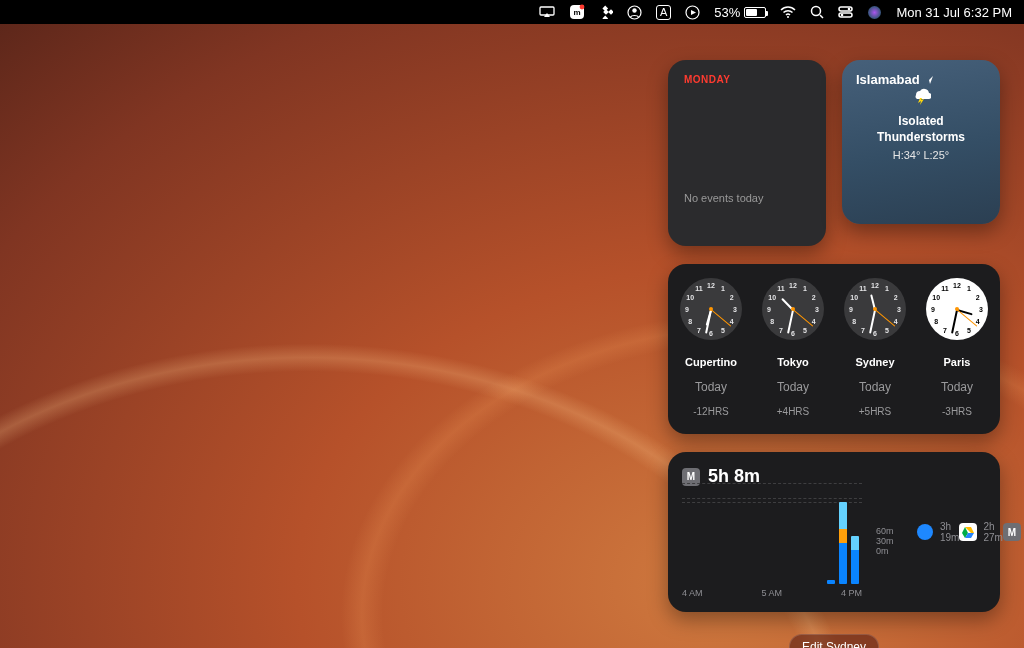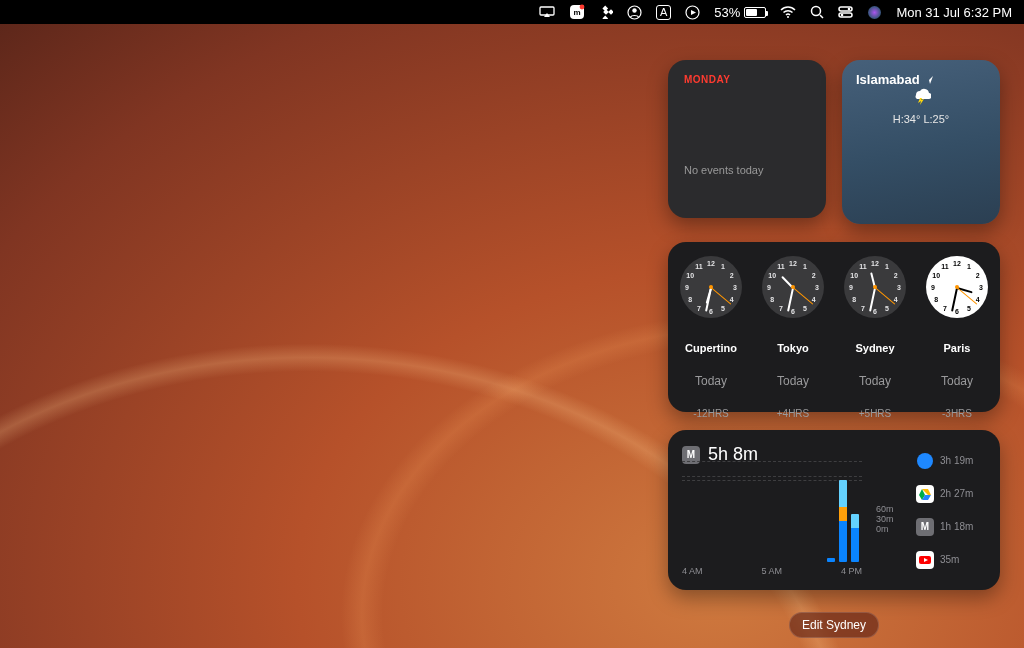--- a/index.html
+++ b/index.html
@@ -33,36 +33,36 @@
   .battery-shell{width:22px;height:11px;border:1px solid #fff;border-radius:2px;position:relative;}
   .battery-shell::after{content:"";position:absolute;right:-3px;top:3px;width:2px;height:5px;background:#fff;border-radius:0 1px 1px 0;}
   .battery-fill{position:absolute;left:1px;top:1px;bottom:1px;width:53%;background:#fff;border-radius:1px;}
 
   
   .widgets{position:absolute;right:24px;top:60px;display:flex;flex-direction:column;gap:18px;}
 
   .card{border-radius:18px;background:#2b2b2d;box-shadow:0 8px 20px rgba(0,0,0,.35);}
   .row-1{display:flex;gap:16px;}
 
-  .calendar-card{width:158px;height:158px;padding:14px 16px;display:flex;flex-direction:column;gap:2px;}
+  .calendar-card{width:158px;height:186px;padding:14px 16px;display:flex;flex-direction:column;gap:2px;}
   .calendar-card .weekday{color:#ff3b30;font-size:10px;font-weight:700;letter-spacing:.5px;}
   .calendar-card .daynum{font-size:34px;font-weight:400;margin-top:-2px;}
   .calendar-card .noevents{margin-top:auto;margin-bottom:28px;color:#999;font-size:11px;}
 
   .weather-card{width:158px;height:164px;padding:12px 14px;
     background:linear-gradient(170deg,#46607a 0%,#344e65 55%,#2b3f52 100%);
     display:flex;flex-direction:column;text-align:center;}
   .weather-loc{display:flex;align-items:center;gap:4px;font-size:13px;font-weight:600;}
   .weather-temp{font-size:30px;font-weight:300;margin-top:0;}
   .weather-cond{font-size:12px;font-weight:600;line-height:1.35;margin-top:4px;}
   .weather-hl{font-size:11px;margin-top:4px;color:#e6e6e6;}
 
   .clocks-card{width:332px;height:170px;background:#1c1c1e;padding:14px 12px 12px;}
   .clock-row{display:flex;justify-content:space-between;gap:8px;}
-  .clock-cell{display:flex;flex-direction:column;align-items:center;gap:20px;font-size:10px;color:#d0d0d0;}
+  .clock-cell{display:flex;flex-direction:column;align-items:center;gap:12px;font-size:10px;color:#d0d0d0;}
   .clock-cell .city{font-size:11px;color:#fff;font-weight:600;margin-top:4px;}
   .clock-cell .day{font-size:12px;color:#9a9a9c;}
   .clock-cell .offset{font-size:10px;color:#9a9a9c;}
   .clockface{width:62px;height:62px;border-radius:50%;position:relative;}
   .dark-face{background:#3a3a3c;}
   .light-face{background:#fff;}
   .clockface .num{position:absolute;font-size:7px;font-weight:600;transform:translate(-50%,-50%);}
   .dark-face .num{color:#e5e5e7;}
   .light-face .num{color:#000;}
   .hand{position:absolute;left:50%;top:50%;transform-origin:left center;height:2px;border-radius:2px;}
@@ -71,32 +71,32 @@
   .hand.s{width:26px;height:1px;background:#ff9500;}
   .dark-face .hand.h,.dark-face .hand.m{background:#fff;}
   .light-face .hand.h,.light-face .hand.m{background:#000;}
   .pivot{position:absolute;left:50%;top:50%;width:4px;height:4px;border-radius:50%;background:#ff9500;transform:translate(-50%,-50%);}
 
   .screen-card{width:332px;height:160px;background:#1c1c1e;padding:14px;display:flex;gap:14px;}
   .st-left{flex:1;display:flex;flex-direction:column;}
   .st-head{display:flex;align-items:center;gap:8px;}
   .app-badge{width:18px;height:18px;border-radius:4px;display:flex;align-items:center;justify-content:center;font-size:10px;font-weight:700;color:#fff;}
   .badge-m{background:#6e6e73;}
-  .st-total{font-size:18px;font-weight:400;}
+  .st-total{font-size:18px;font-weight:700;}
   .st-chart{flex:1;position:relative;margin-top:10px;border-top:1px solid transparent;}
   .st-grid{position:absolute;left:0;right:40px;}
   .st-grid div{position:absolute;left:0;right:0;border-top:1px dashed #3e3e40;height:0;}
   .st-axis{position:absolute;right:0;top:0;bottom:14px;display:flex;flex-direction:column;justify-content:center;font-size:9px;color:#8e8e93;width:26px;text-align:left;}
   .st-bars{position:absolute;left:0;right:40px;bottom:14px;top:4px;}
   .st-bar{position:absolute;bottom:0;width:8px;border-radius:1px;overflow:hidden;display:flex;flex-direction:column-reverse;}
   .seg-blue{background:#0a84ff;}
   .seg-orange{background:#ff9f0a;}
   .seg-teal{background:#64d2ff;}
   .st-xaxis{position:absolute;left:0;right:40px;bottom:0;display:flex;justify-content:space-between;font-size:9px;color:#8e8e93;}
-  .st-right{display:flex;flex-direction:column;justify-content:space-around;width:70px;}
+  .st-right{display:flex;justify-content:space-around;width:70px;}
   .st-app{display:flex;align-items:center;gap:6px;}
   .st-app .time{font-size:10px;color:#8e8e93;}
   .mini-icon{width:18px;height:18px;border-radius:4px;display:flex;align-items:center;justify-content:center;}
 
   .edit-btn{
     align-self:center;margin-top:4px;
     background:rgba(90,30,20,.6);border:1px solid rgba(255,255,255,.15);
     color:#fff;font-size:12px;padding:5px 12px;border-radius:14px;
     backdrop-filter:blur(4px);
   }
@@ -198,20 +198,21 @@
         <svg width="10" height="10" viewBox="0 0 10 10">
             <polygon points="1,9 9,1 6,9 5,5" fill="#fff"></polygon>
           </svg>
       </div>
       <div>
         <svg width="20" height="18" viewBox="0 0 20 18">
             <path d="M5 8a4 4 0 0 1 4-4 5 5 0 0 1 9 2 3 3 0 0 1-1 6H6a3 3 0 0 1-1-4z" fill="#fff"></path>
             <polygon points="9,11 7,16 10,14 9,18 13,12 10,13 11,11" fill="#ffd60a"></polygon>
           </svg>
       </div>
+      <div class="weather-cond">Isolated Thunderstorms</div>
       <div class="weather-hl">H:34° L:25°</div>
     </div>
   </div>
 
   <div class="card clocks-card">
     <div class="clock-row" id="clock-row">
         <div class="clock-cell">
           <div class="clockface dark-face">
             <span class="num" style="left: 43px; top: 10.2154px;">1</span>
             <span class="num" style="left: 51.7846px; top: 19px;">2</span>

